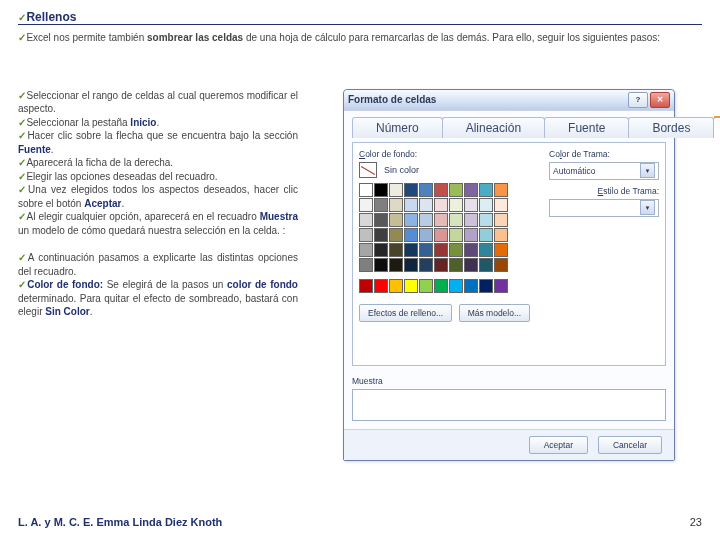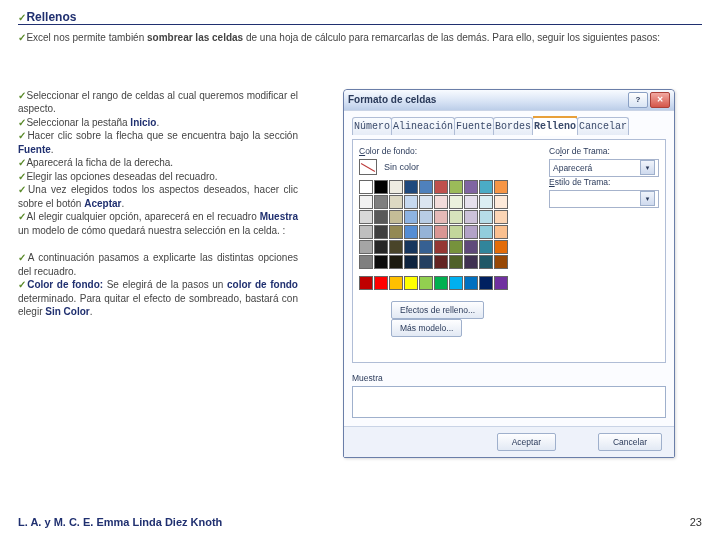--- a/index.html
+++ b/index.html
@@ -18,37 +18,37 @@
   .footer .pg { color:#333; font-weight:normal; }
 
   
   .dlg { width:330px; border:1px solid #6a7ea8; background:linear-gradient(#f4f6fb,#e6ecf6); font-size:9px; color:#2a3a5a; border-radius:4px 4px 2px 2px; box-shadow:1px 1px 3px rgba(0,0,0,0.15); }
   .titlebar { height:20px; background:linear-gradient(#f8fbff,#d6e2f4 60%,#bccee8); display:flex; align-items:center; padding:0 4px; border-radius:4px 4px 0 0; font-size:10px; font-weight:bold; }
   .titlebar .sp { flex:1; }
   .winbtn { width:18px; height:14px; margin-left:2px; border:1px solid #8aa0c4; background:linear-gradient(#fefefe,#d8e4f4); border-radius:2px; display:flex; align-items:center; justify-content:center; font-size:8px; color:#2a3a5a; }
   .winbtn.close { background:linear-gradient(#f2a8a0,#d4564a); border-color:#aa4038; color:#fff; font-weight:bold; }
   .dlg-body { background:#fbfcff; padding:6px 8px 8px 8px; border-top:1px solid #cad4e6; }
   .tabs { display:flex; gap:0; margin-bottom:4px; }
-  .tab { padding:3px 1px; border:1px solid #b0bdd6; border-bottom:none; background:linear-gradient(#fafcff,#e6ecf6); color:#3a4a6a; font-size:10px; border-radius:3px 3px 0 0; margin-right:-1px; position:relative;font-family:Liberation Mono, monospace; }
+  .tab { padding:3px 23px; border:1px solid #b0bdd6; border-bottom:none; background:linear-gradient(#fafcff,#e6ecf6); color:#3a4a6a; font-size:12px; border-radius:3px 3px 0 0; margin-right:-1px; position:relative; }
   .tab.active { background:#fff; font-weight:bold; }
   .tab.active::after { content:""; position:absolute; left:0; right:0; top:-2px; height:2px; background:#e8a03a; }
   .tab.active::before { content:""; position:absolute; left:0; right:0; bottom:-1px; height:1px; background:#fff; }
   .panel { background:#fff; border:1px solid #b0bdd6; padding:6px; min-height:210px; display:flex; gap:8px; }
   .panel-left { flex:1; }
   .panel-right { width:110px; }
   .lblrow { font-size:8.5px; margin-bottom:3px; }
   .u { text-decoration:underline; }
   .combo { height:16px; border:1px solid #a6b3cc; background:#fff; display:flex; align-items:center; justify-content:space-between; padding:0 3px; font-size:8.5px; }
   .combo .drop { width:13px; height:13px; background:linear-gradient(#f0f4fb,#cfdaee); border:1px solid #9fb0cc; display:flex; align-items:center; justify-content:center; font-size:7px; }
   .swatch-group { margin:4px 0 6px 0; }
   .swatch-row { display:flex; }
   .sw { width:12px; height:12px; border:1px solid #666; margin:0 1px 1px 0; }
   .sw.big { width:16px; height:14px; position:relative; }
   .sw.big .diag { position:absolute; left:0; right:0; top:50%; height:1px; background:#bb3a3a; transform:rotate(30deg); }
-  .btn { display:inline-block; padding:3px 8px; border:1px solid #9fb0cc; background:linear-gradient(#fefeff,#e2e9f4); border-radius:2px; font-size:8.5px; margin-right:4px;margin-left:32px; }
+  .btn { display:inline-block; padding:3px 8px; border:1px solid #9fb0cc; background:linear-gradient(#fefeff,#e2e9f4); border-radius:2px; font-size:8.5px; margin-right:4px; }
   .muestra { margin-top:10px; }
   .muestra .box { height:30px; border:1px solid #9fb0cc; background:#fff; margin-top:2px; }
   .dlg-btns { display:flex; justify-content:flex-end; padding:6px 8px; gap:6px; background:#eef2fa; border-top:1px solid #cad4e6; }
   .dlg-btns .btn { padding:3px 14px; }
 </style>
 </head>
 <body>
 
 <div class="page">
   <div><span class="check">✓</span><span class="title">Rellenos</span></div>
@@ -190,24 +190,24 @@
                   </div>
                 </div>
               <div style="margin-top:10px;">
                 <span class="btn">Efectos de relleno...</span>
                 <span class="btn">Más modelo...</span>
               </div>
             </div>
             <div class="panel-right">
               <div class="lblrow"><span>Co</span><span class="u">l</span><span>or de Trama:</span></div>
               <div class="combo">
-                <span>Aparecerá</span>
+                <span>Automático</span>
                   <span class="drop">▾</span>
               </div>
-              <div class="lblrow" style=""><span class="u">E</span><span>stilo de Trama:</span></div>
+              <div class="lblrow" style="margin-top:6px;text-align:right;"><span class="u">E</span><span>stilo de Trama:</span></div>
               <div class="combo">
                 <span></span>
                   <span class="drop">▾</span>
               </div>
             </div>
           </div>
           <div class="muestra">
             <div class="lblrow">Muestra</div>
             <div class="box"></div>
           </div>

